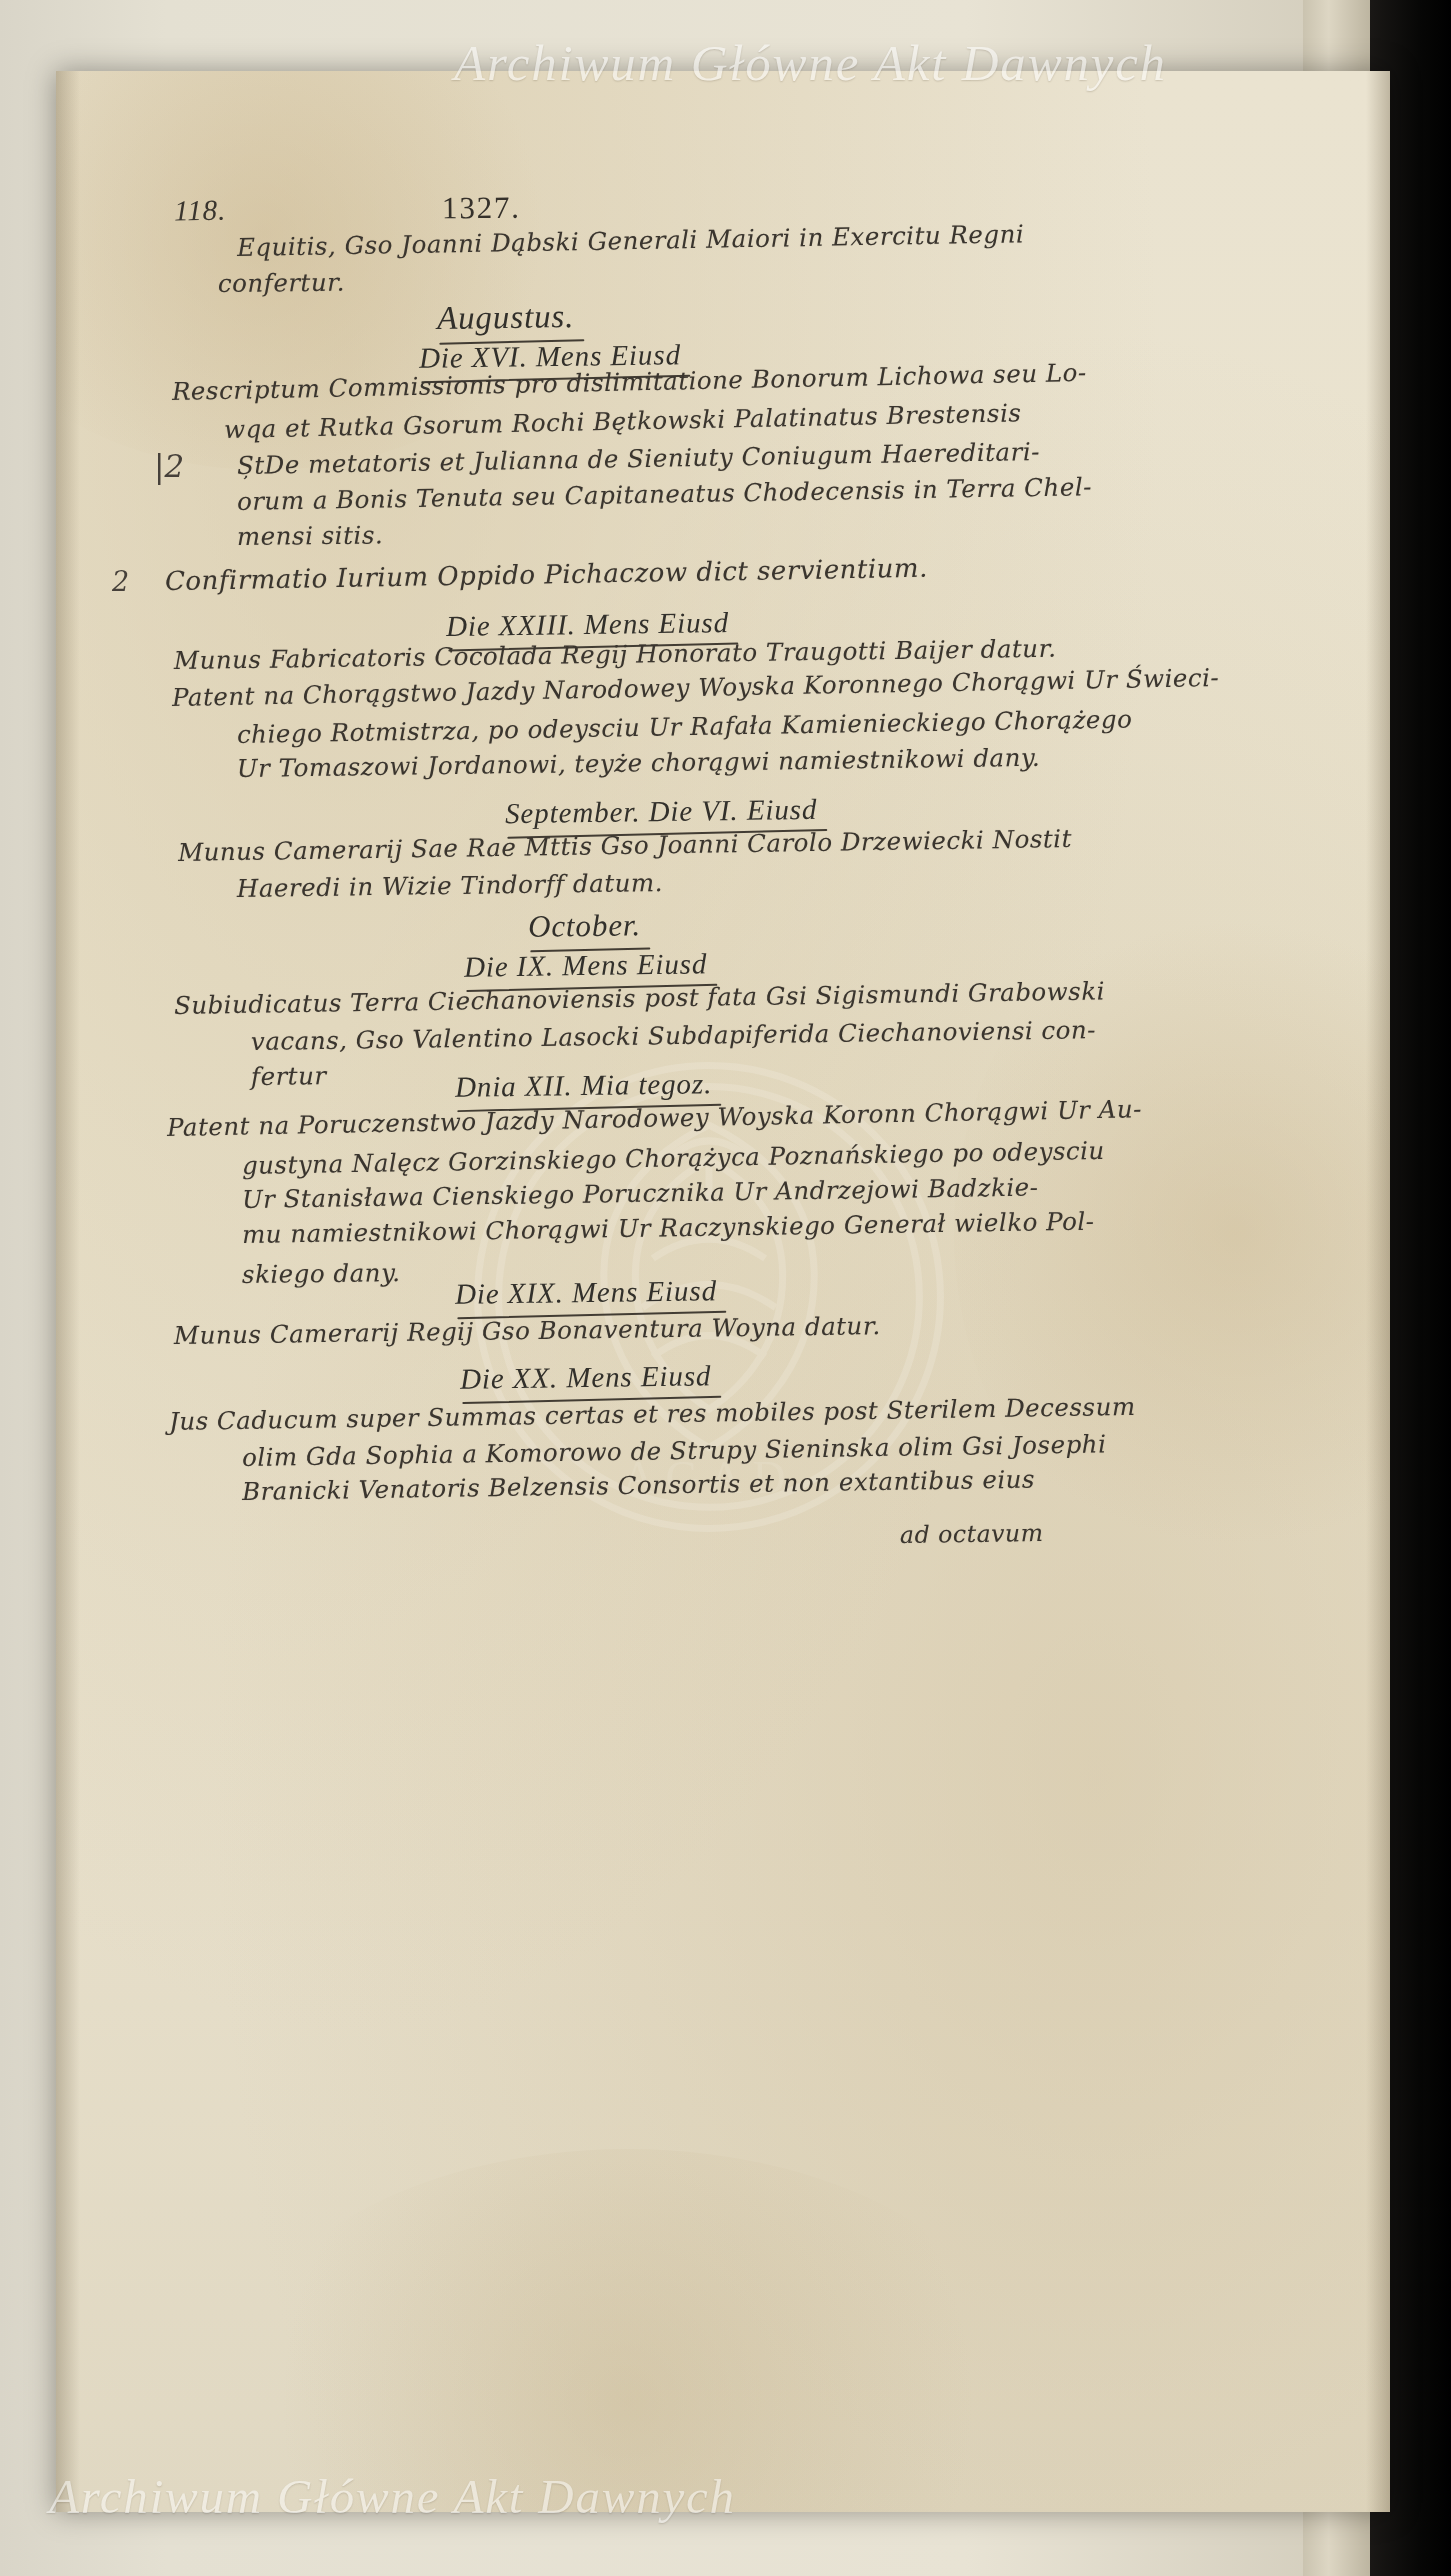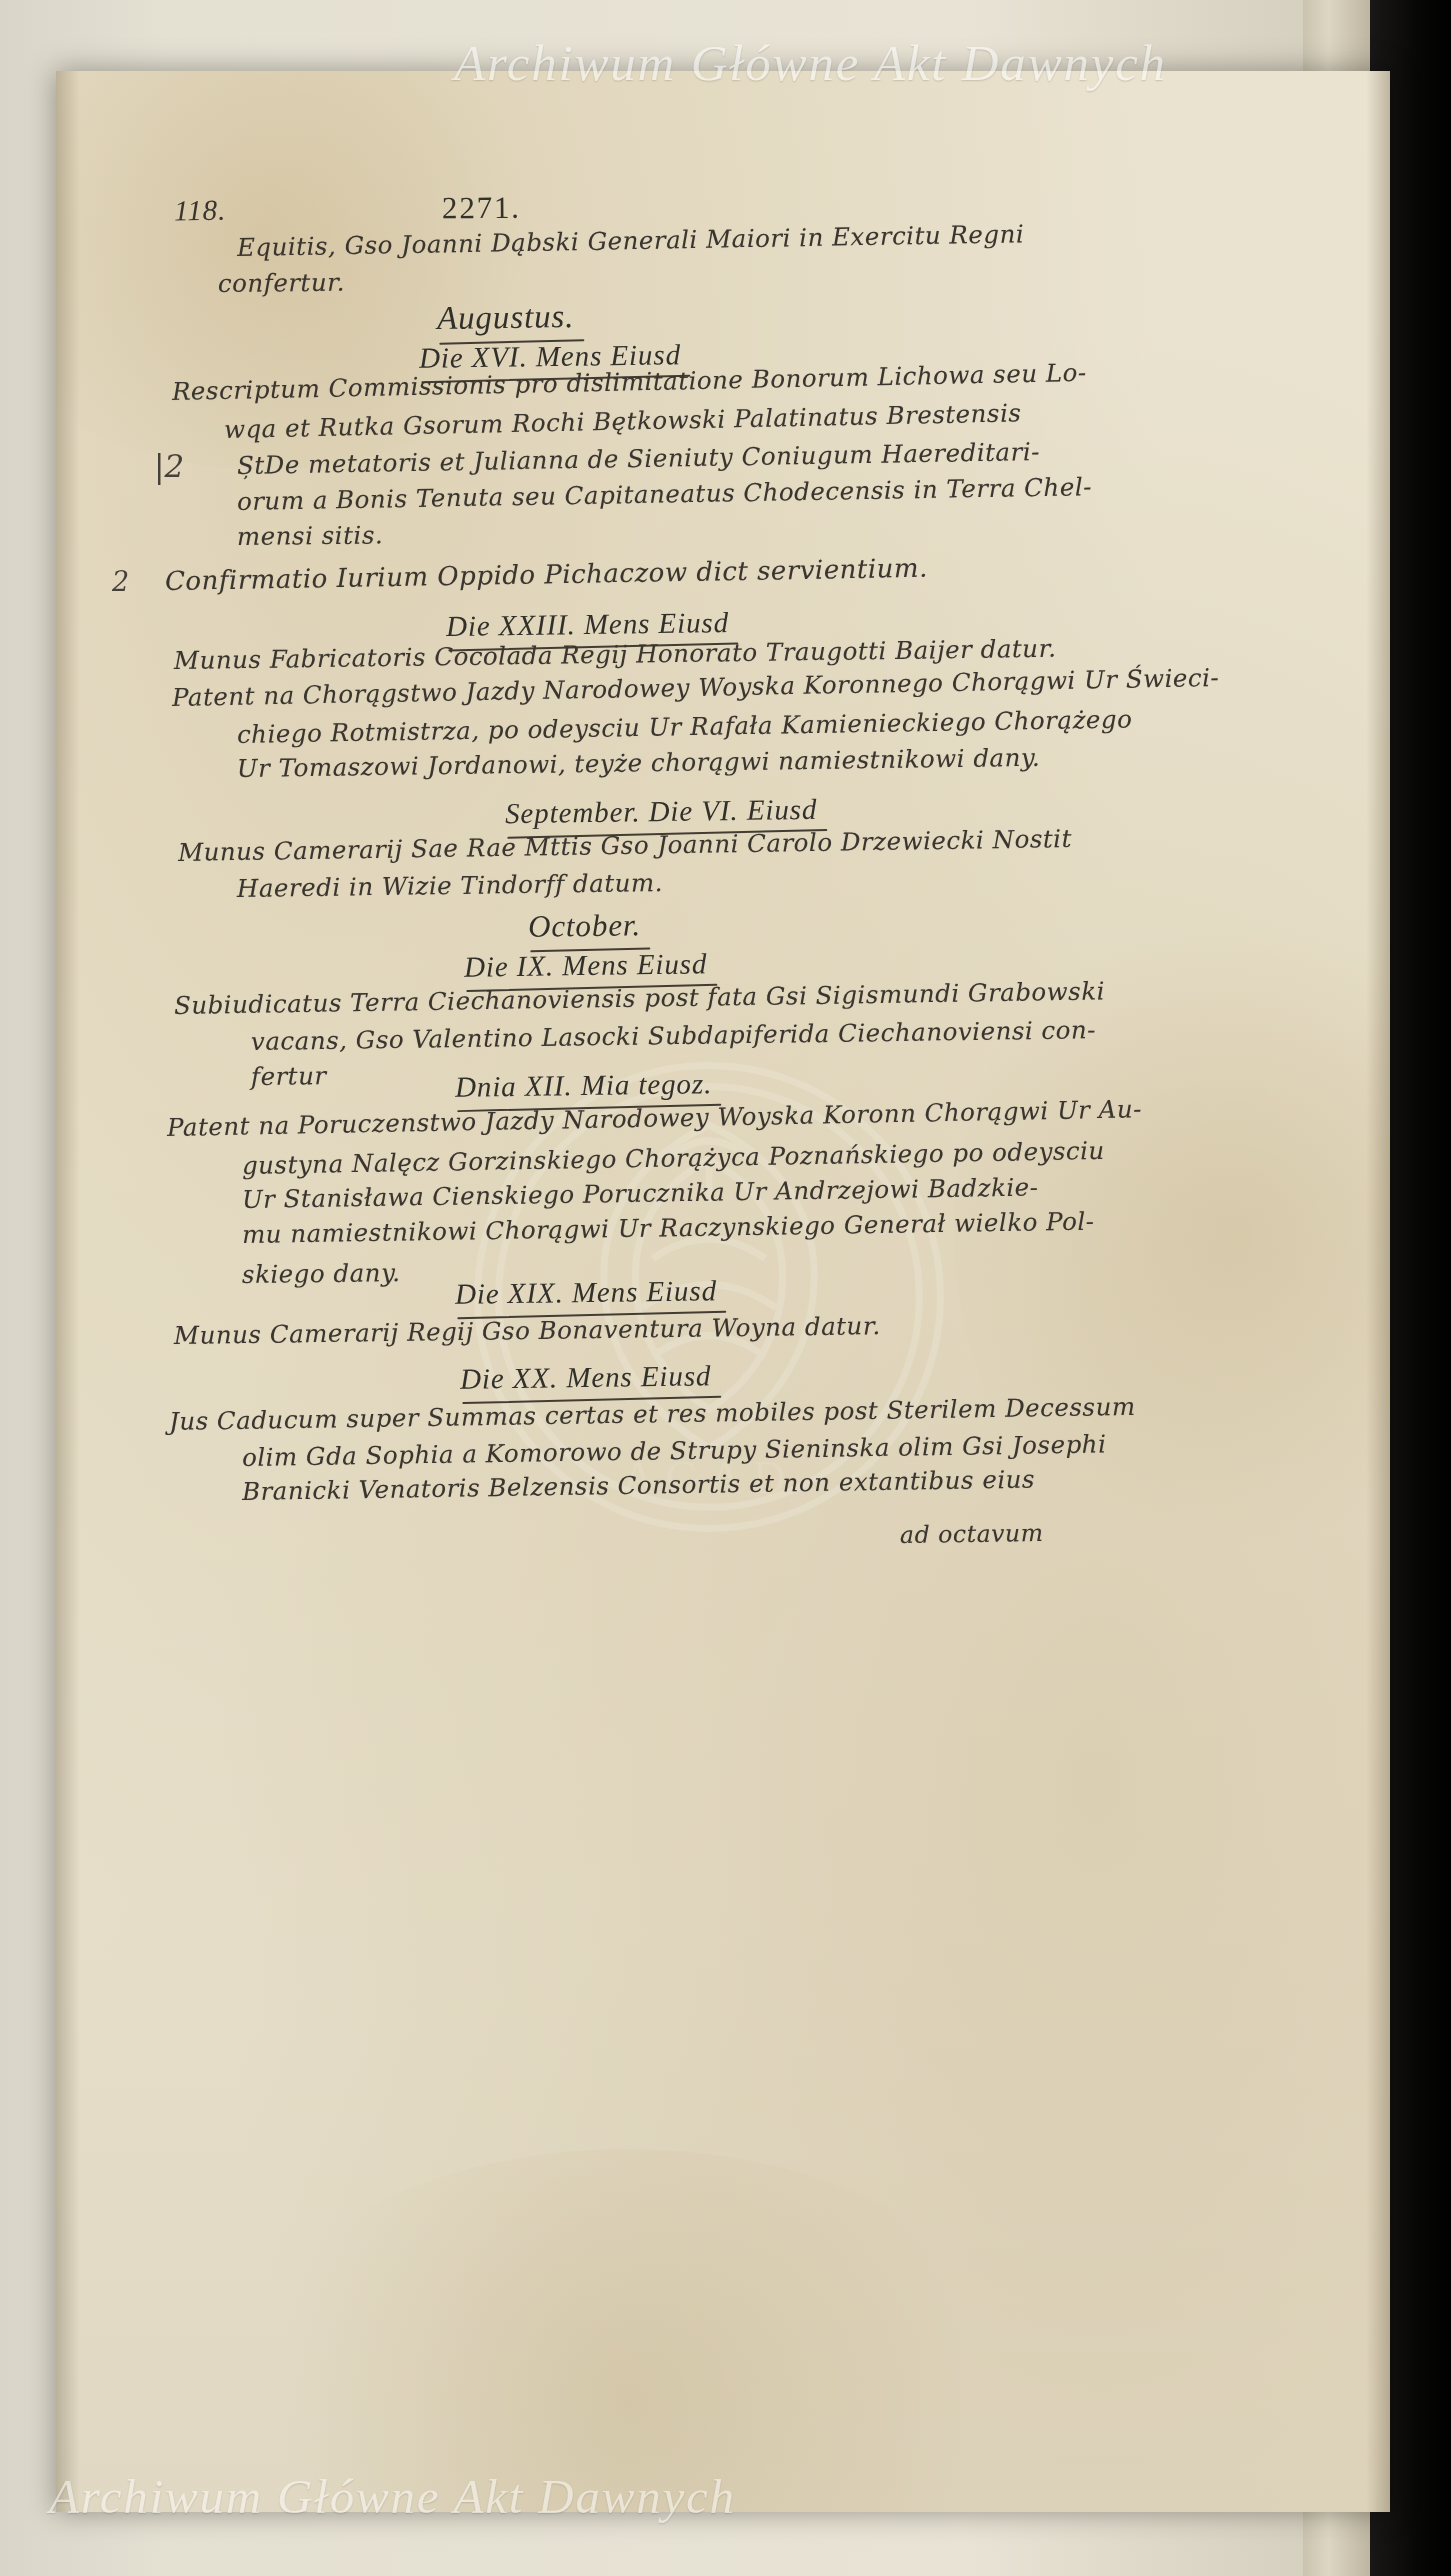--- a/index.html
+++ b/index.html
@@ -205,21 +205,21 @@
         <path d="M118 184 q32 -24 64 0"></path>
         <path d="M150 96 l0 -26"></path>
         <path d="M128 70 q22 -18 44 0"></path>
       </g>
       <g fill="#ffffff" opacity="0.55">
         <text x="150" y="262" font-family="Liberation Serif, serif" font-size="26" text-anchor="middle" letter-spacing="6">AGAD</text>
       </g>
     </svg>
 
     <div class="folio" style="position:absolute;left:118px;top:123px;transform:rotate(-1deg);">118.</div>
-    <div class="year" style="position:absolute;left:386px;top:119px;transform:rotate(-0.5deg);">2271.</div>
+    <div class="year" style="position:absolute;left:386px;top:119px;transform:rotate(-0.5deg);">1327.</div>
 
     <div id="ink">
         <div class="hw" style="position: absolute; left: 181px; top: 162px; font-size: 24.5px; transform: rotate(-1deg);">Equitis, Gso Joanni Dąbski Generali Maiori in Exercitu Regni</div>
         <div class="hw" style="position: absolute; left: 162px; top: 198px; font-size: 24.5px; transform: rotate(-0.6deg);">confertur.</div>
         <div class="hd underline" style="position: absolute; left: 381px; top: 228px; font-size: 33px; transform: rotate(-0.8deg);">Augustus.</div>
         <div class="hd underline" style="position: absolute; left: 363px; top: 269px; font-size: 29px; transform: rotate(-0.8deg);">Die XVI. Mens Eiusd</div>
         <div class="hw" style="position: absolute; left: 116px; top: 306px; font-size: 24.5px; transform: rotate(-1.2deg);">Rescriptum Commissionis pro dislimitatione Bonorum Lichowa seu Lo-</div>
         <div class="hw" style="position: absolute; left: 168px; top: 344px; font-size: 24.5px; transform: rotate(-1.2deg);">wqa et Rutka Gsorum Rochi Bętkowski Palatinatus Brestensis</div>
         <div class="hw" style="position: absolute; left: 181px; top: 380px; font-size: 24.5px; transform: rotate(-1deg);">ȘtDe metatoris et Julianna de Sieniuty Coniugum Haereditari-</div>
         <div class="hw" style="position: absolute; left: 181px; top: 416px; font-size: 24.5px; transform: rotate(-1deg);">orum a Bonis Tenuta seu Capitaneatus Chodecensis in Terra Chel-</div>

